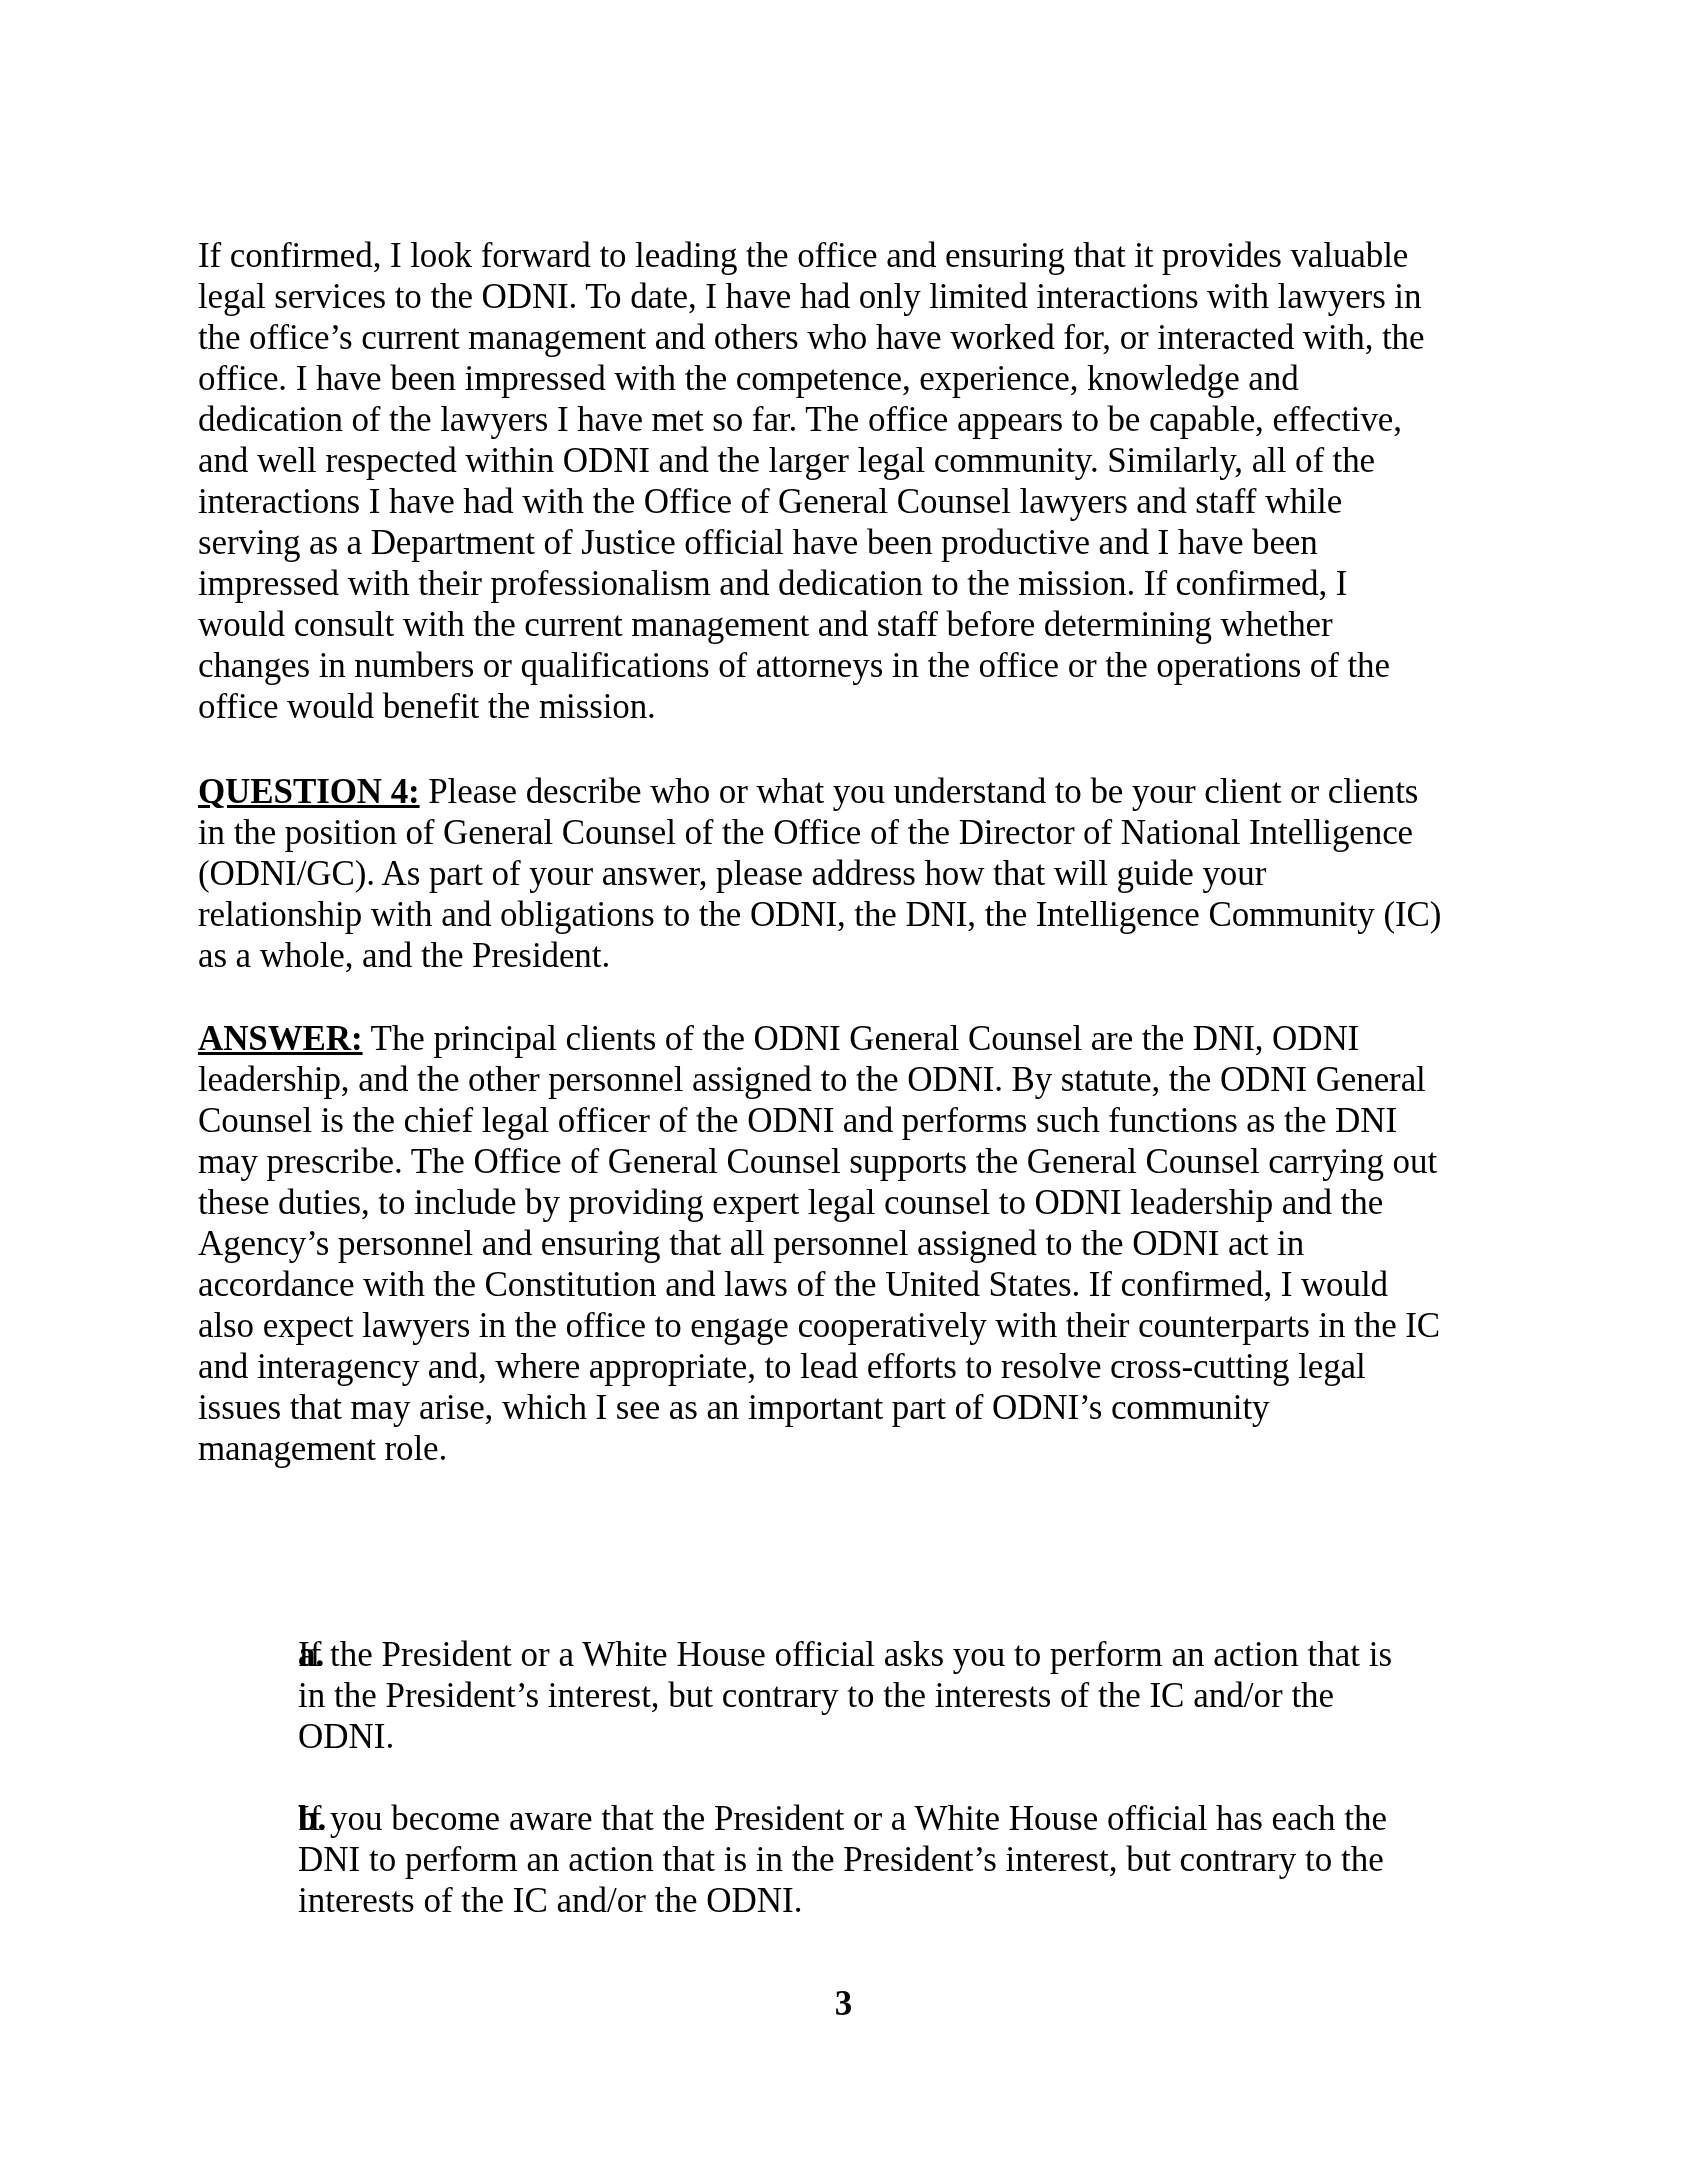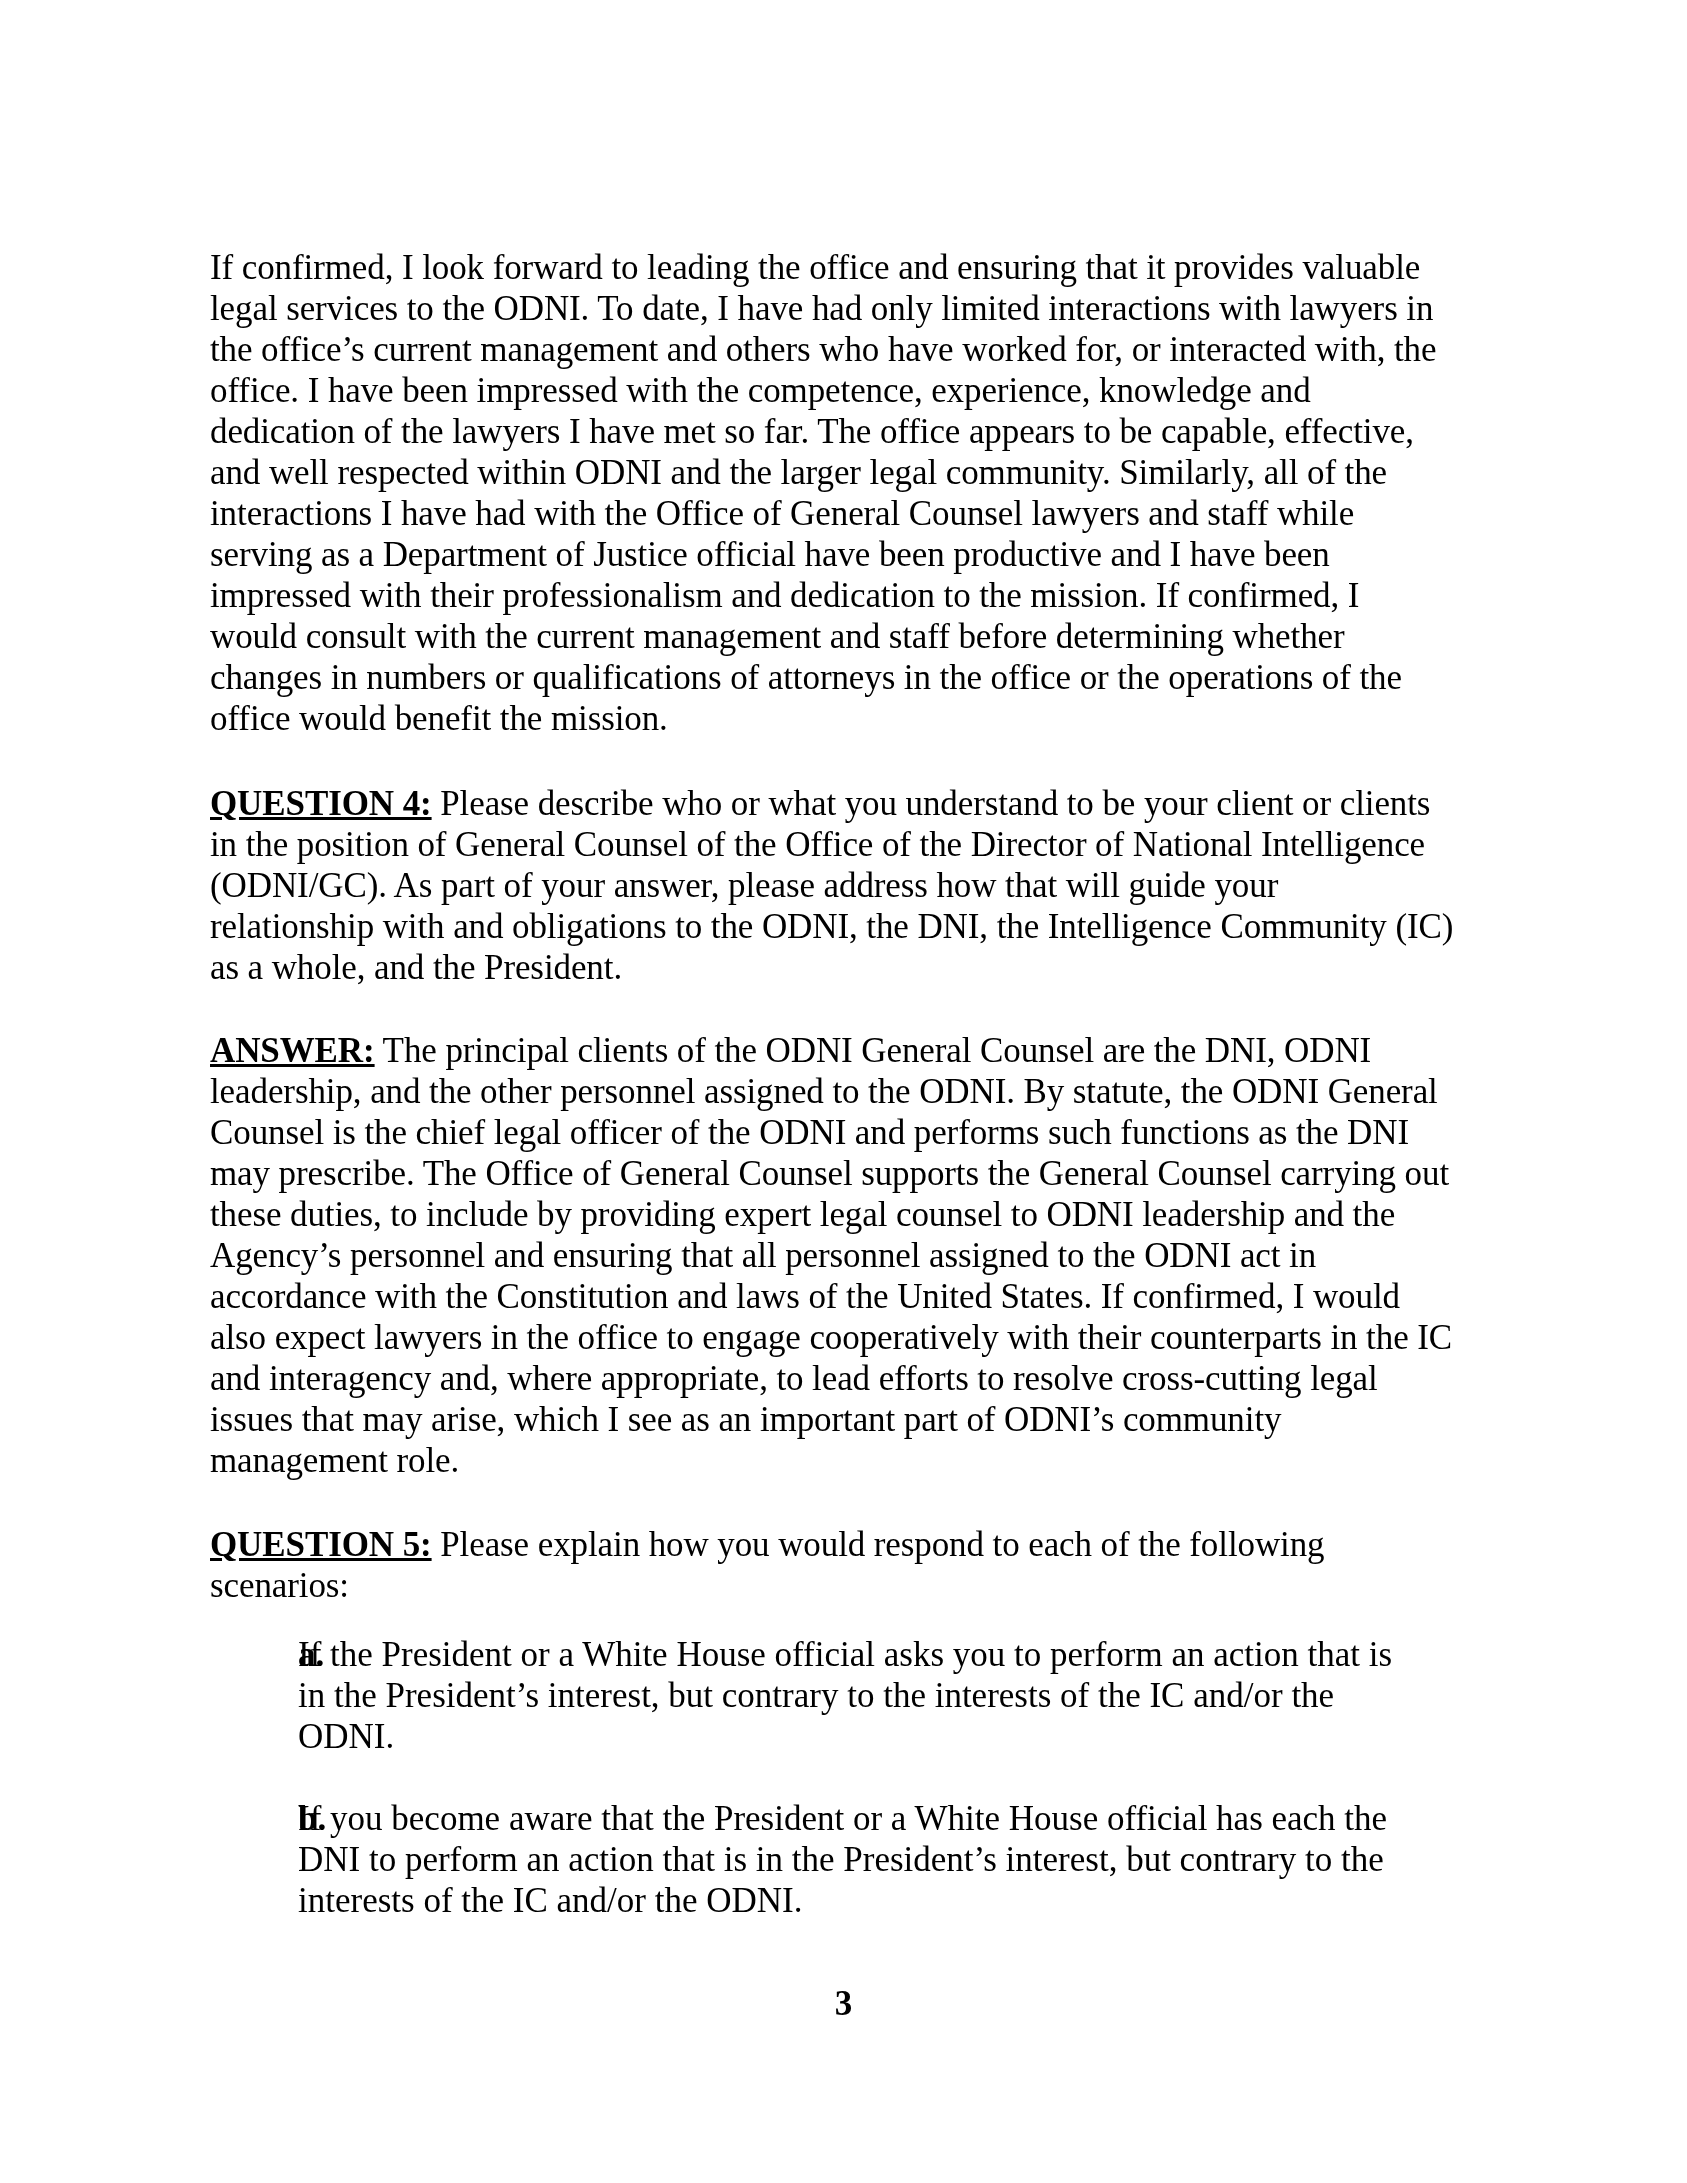--- a/index.html
+++ b/index.html
@@ -22,21 +22,21 @@
       width: 1687px;
       height: 2183px;
       background: #ffffff;
     }
     .para {
       position: absolute;
       left: 198px;
       width: 1297px;
       font-size: 35px;
       line-height: 41px;
-      margin: 12px;
+      margin: 0;
       white-space: pre-line;
       letter-spacing: -0.1px;
     }
     .para b {
       font-weight: bold;
       text-decoration: underline;
     }
     .list-item {
       position: absolute;
       left: 298px;
@@ -95,22 +95,20 @@
 Counsel is the chief legal officer of the ODNI and performs such functions as the DNI
 may prescribe.  The Office of General Counsel supports the General Counsel carrying out
 these duties, to include by providing expert legal counsel to ODNI leadership and the
 Agency’s personnel and ensuring that all personnel assigned to the ODNI act in
 accordance with the Constitution and laws of the United States.  If confirmed, I would
 also expect lawyers in the office to engage cooperatively with their counterparts in the IC
 and interagency and, where appropriate, to lead efforts to resolve cross-cutting legal
 issues that may arise, which I see as an important part of ODNI’s community
 management role.</span></p>
 
-  <p class="para" style="top:1512px;"><b>QUESTION 5:</b><span> Please explain how you would respond to each of the following
-scenarios:</span></p>
 
   <div class="list-item" style="top:1634px;">
     <span class="marker">a.</span>
     <span class="body">If the President or a White House official asks you to perform an action that is
 in the President’s interest, but contrary to the interests of the IC and/or the
 ODNI.</span>
   </div>
 
   <div class="list-item" style="top:1798px;">
     <span class="marker">b.</span>

